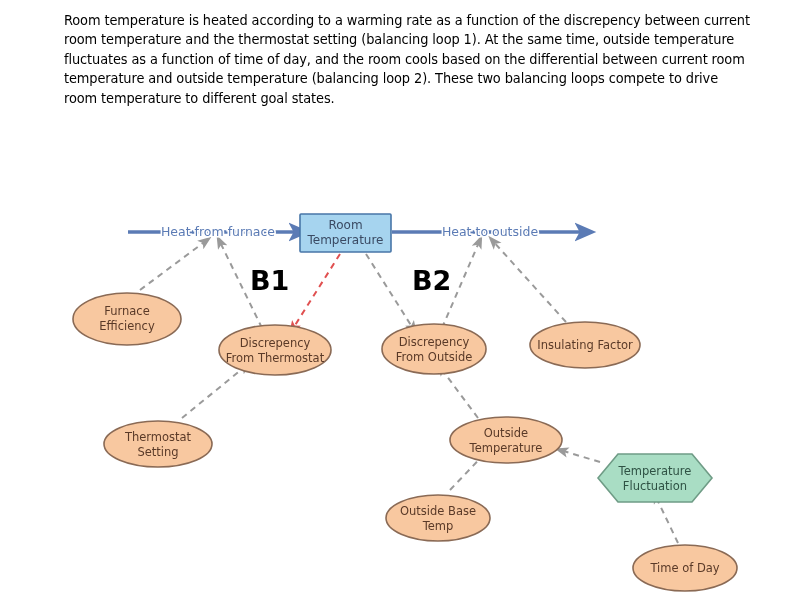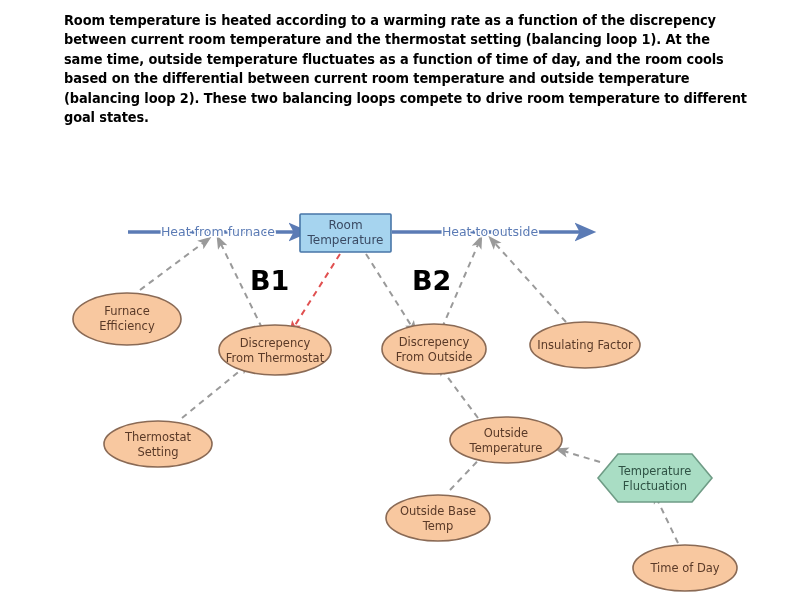--- a/index.html
+++ b/index.html
@@ -7,21 +7,21 @@
   body{
     width:800px;height:600px;background:#ffffff;
     font-family:"DejaVu Sans","Liberation Sans",sans-serif;
     overflow:hidden;position:relative;
   }
 
   
   .description{
     position:absolute;left:64px;top:11px;width:688px;
     font-family:"DejaVu Sans Condensed","DejaVu Sans","Liberation Sans",sans-serif;
-    font-weight:bold;
+    font-weight:normal;
     font-size:14.4px;
     line-height:19.4px;
     color:#000000;
     letter-spacing:-0.1px;
     -webkit-font-smoothing:none;
   }
 
   
   .diagram{
     position:absolute;left:0;top:150px;width:668px;height:450px;

